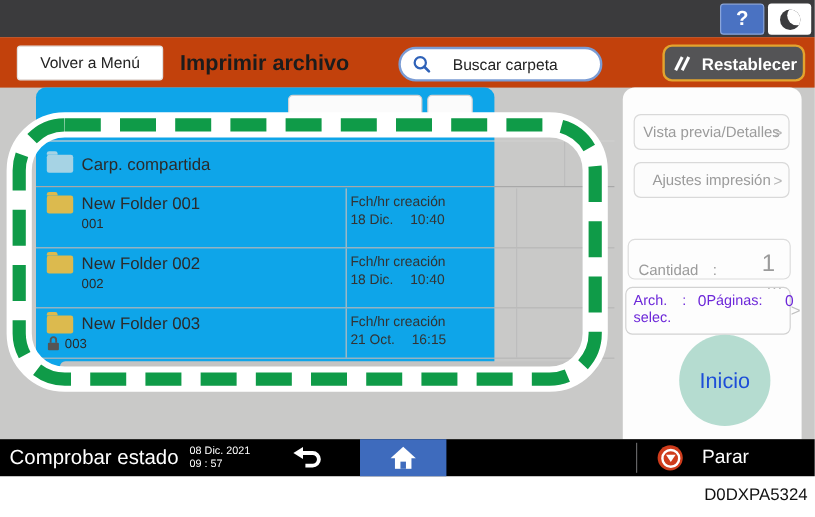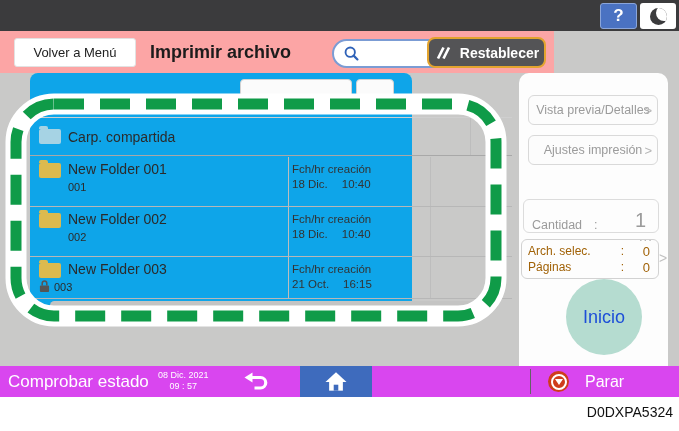--- a/index.html
+++ b/index.html
@@ -10,21 +10,21 @@
   .top-bar { position:absolute; left:0; top:0; width:679px; height:31px; background:#3b3b3d; }
   .help-btn { position:absolute; right:42px; top:3px; width:37px; height:26px; background:#4a72c2;
     border:1px solid #8aa5da; border-radius:3px; color:#fff; font-size:17px; font-weight:bold;
     display:flex; align-items:center; justify-content:center; }
   .moon-btn { position:absolute; right:3px; top:3px; width:36px; height:26px; background:#fff;
     border-radius:3px; display:flex; align-items:center; justify-content:center; }
   .crescent { width:17px; height:17px; border-radius:50%; background:#3b3b3d; position:relative; overflow:hidden; }
   .crescent::after { content:""; position:absolute; left:6px; top:-3px; width:16px; height:16px; border-radius:50%; background:#fff; }
 
   
-  .toolbar { position:absolute; left:0; top:31px; width:554px; height:42px; background:#fca5a5; }
+  .toolbar { position:absolute; left:0; top:31px; width:679px; height:42px; background:#c2410c; }
   .back-menu-btn { position:absolute; left:14px; top:7px; width:122px; height:29px; background:#fff;
     border:1px solid #e2e2e2; border-radius:3px; font-size:13px; color:#222;
     display:flex; align-items:center; justify-content:center; }
   .page-title { position:absolute; left:150px; top:0; height:42px; line-height:42px; font-size:18px; font-weight:bold; color:#1c1c1c; }
   .search-pill { position:absolute; left:332px; top:8px; width:170px; height:29px; background:#fff;
     border:2px solid #7b9cd4; border-radius:15px; display:flex; align-items:center; }
   .search-pill svg { margin-left:9px; }
   .search-label { flex:1; text-align:center; font-size:13px; color:#222; padding-right:18px; }
   .reset-btn { position:absolute; right:8px; top:6px; width:119px; height:31px; background:#545456;
     border:2px solid #e3a42e; border-radius:8px; color:#fff; font-size:14px;
@@ -64,30 +64,30 @@
   .side-btn .chev { position:absolute; right:5px; color:#b5b5b5; font-size:13px; }
   .btn-preview { top:22px; }
   .btn-settings { top:62px; }
   .qty-box { position:absolute; left:4px; top:126px; width:136px; height:34px; border:1px solid #dcdcdc; border-radius:6px;
     display:flex; align-items:flex-end; color:#9b9b9b; font-size:12.5px; }
   .qty-box .lbl { margin-left:8px; }
   .qty-box .col { margin-left:12px; }
   .qty-box .val { margin-left:auto; margin-right:12px; font-size:20px; }
   .qty-ellipsis { position:absolute; left:120px; top:156px; color:#b5b5b5; font-size:13px; letter-spacing:1px; }
   .files-box { position:absolute; left:2px; top:166px; width:138px; height:40px; border:1px solid #d2d2d2; border-radius:6px;
-    padding:3px 8px 3px 6px; color:#a16207; font-size:12px; display:flex; flex-direction:column; justify-content:space-around; }
+    padding:3px 8px 3px 6px; color:#6d28d9; font-size:12px; display:flex; flex-direction:row; justify-content:space-around; }
   .files-row { display:flex; }
   .files-row .col { margin-left:auto; }
   .files-row .val { width:26px; text-align:right; font-size:13px; }
   .files-chev { position:absolute; left:140px; top:177px; color:#c0c0c0; font-size:14px; }
   .start-circle { position:absolute; left:47px; top:206px; width:76px; height:76px; border-radius:50%; background:#b5dcd0;
     color:#1d4ed8; font-size:18px; display:flex; align-items:center; justify-content:center; }
 
   
-  .bottom-bar { position:absolute; left:0; top:366px; width:679px; height:31px; background:#d946ef; color:#fff; z-index:60;text-align:center; }
+  .bottom-bar { position:absolute; left:0; top:366px; width:679px; height:31px; background:#000000; color:#fff; z-index:60; }
   .status-label { position:absolute; left:8px; height:31px; line-height:31px; font-size:17px; }
   .datetime { position:absolute; left:158px; top:4px; font-size:9px; line-height:11px; color:#fff; }
   .back-arrow { position:absolute; left:243px; top:5px; }
   .home-btn { position:absolute; left:300px; top:0; width:72px; height:31px; background:#3e6bbd;
     display:flex; align-items:center; justify-content:center; }
   .bar-divider { position:absolute; left:530px; top:3px; bottom:3px; width:1px; background:#636365; }
   .stop-icon { position:absolute; left:548px; top:5px; width:21px; height:21px; border-radius:50%; background:#cf3c1c;
     display:flex; align-items:center; justify-content:center; }
   .stop-icon::before { content:""; position:absolute; inset:2.5px; border:2px solid #fff; border-radius:50%; }
   .stop-tri { width:0; height:0; border-left:4px solid transparent; border-right:4px solid transparent; border-top:6px solid #fff; margin-top:1px; }
@@ -112,20 +112,21 @@
   </div>
 
   <div class="toolbar">
     <div class="back-menu-btn">Volver a Menú</div>
     <div class="page-title">Imprimir archivo</div>
     <div class="search-pill">
       <svg width="17" height="17" viewBox="0 0 20 20">
         <circle cx="8.5" cy="8.5" r="5.5" fill="none" stroke="#2f62b8" stroke-width="2.2"></circle>
         <line x1="12.5" y1="12.5" x2="17" y2="17" stroke="#2f62b8" stroke-width="2.6" stroke-linecap="round"></line>
       </svg>
+      <span class="search-label">Buscar carpeta</span>
     </div>
     <div class="reset-btn">
       <svg width="18" height="14" viewBox="0 0 18 14">
         <line x1="4" y1="12.5" x2="9.5" y2="1.5" stroke="#fff" stroke-width="2.6"></line>
         <line x1="9.5" y1="12.5" x2="15" y2="1.5" stroke="#fff" stroke-width="2.6"></line>
       </svg>
       <span>Restablecer</span>
     </div>
   </div>
 

